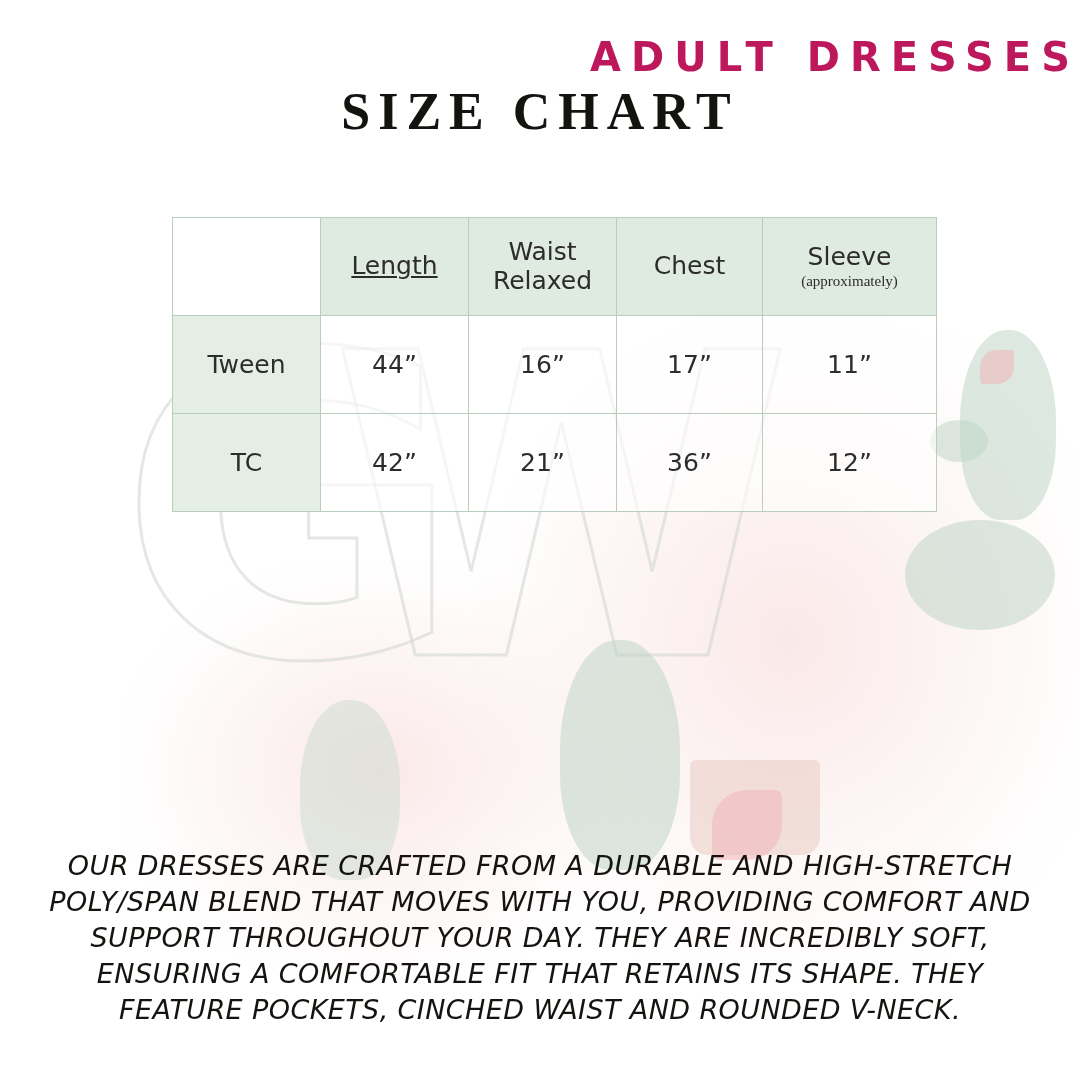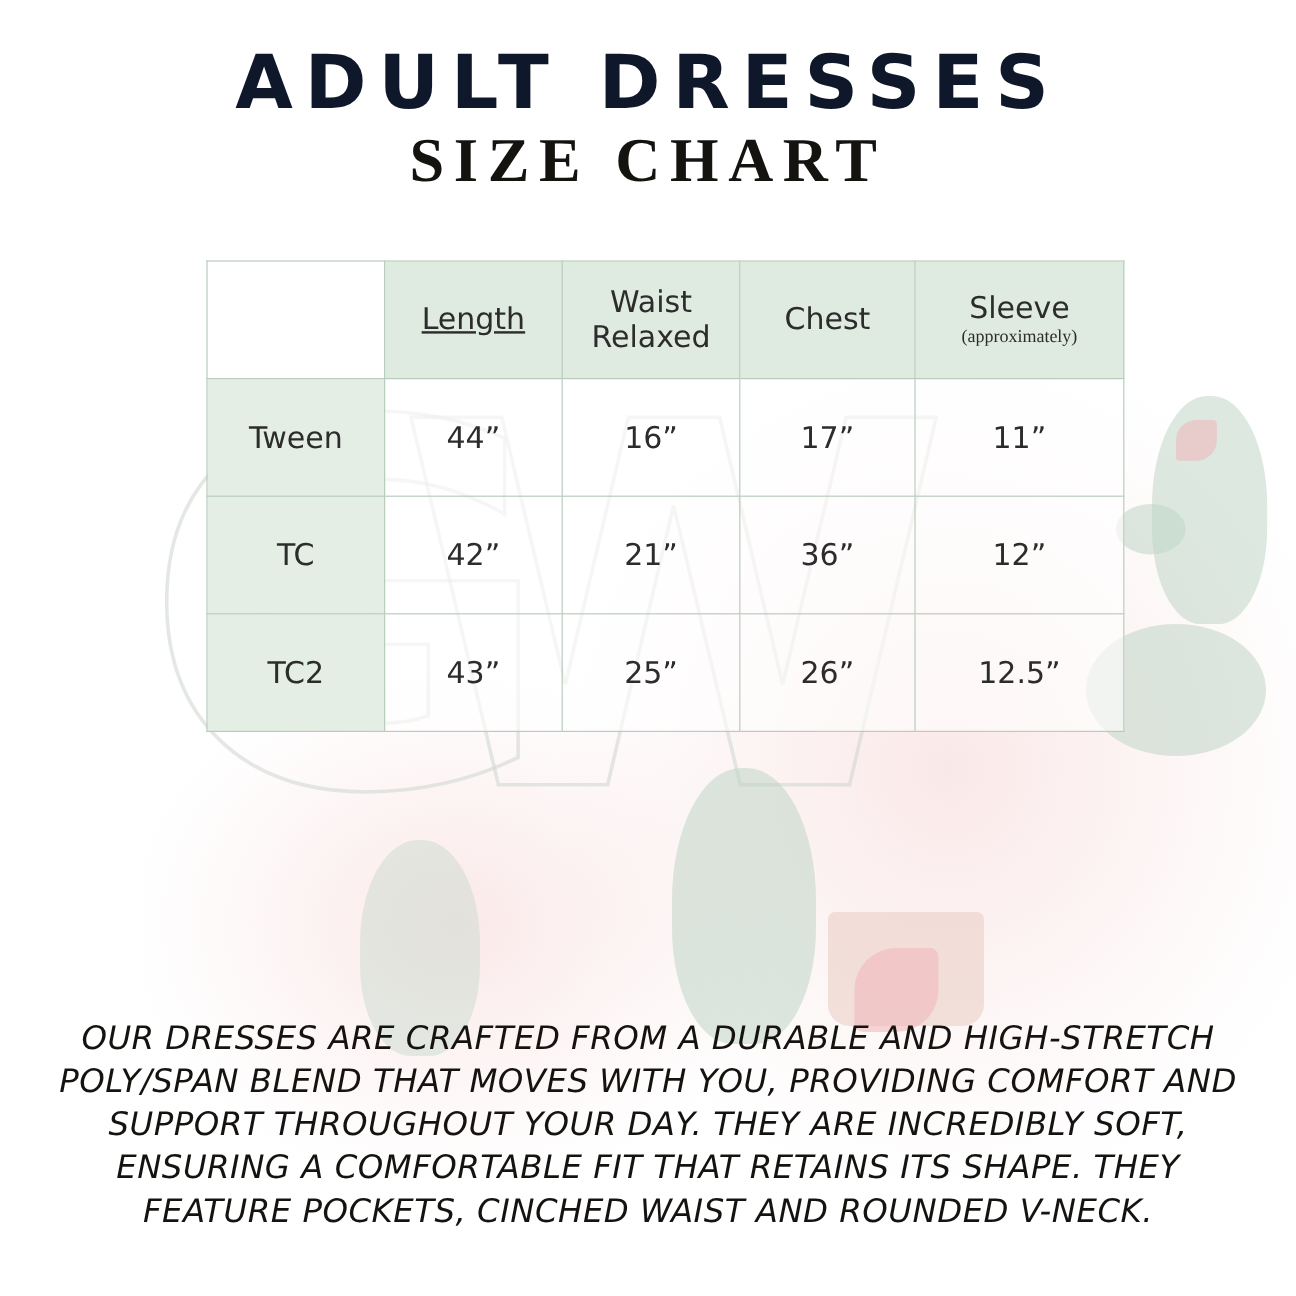--- a/index.html
+++ b/index.html
@@ -65,26 +65,27 @@
     width: 1080px;
     height: 1080px;
     z-index: 2;
   }
 
   .title-block {
     text-align: center;
     padding-top: 36px;
   }
   .title-line-1 {
-    font-size: 62px;
+    font-size: 40px;
     font-weight: 700;
     letter-spacing: 10px;
-    color: #0f172a;
+    color: #be185d;
     line-height: 1.05;
     font-family: "DejaVu Sans", sans-serif;
+    text-align: right;
   }
   .title-line-2 {
     font-size: 52px;
     font-weight: 700;
     letter-spacing: 8px;
     color: #15130f;
     line-height: 1.15;
     margin-top: 4px;
     font-family: Liberation Serif, serif;
   }
@@ -212,26 +213,19 @@
           <td class="cell">17”</td>
           <td class="cell">11”</td>
         </tr>
         <tr>
           <td class="row-head">TC</td>
           <td class="cell">42”</td>
           <td class="cell">21”</td>
           <td class="cell">36”</td>
           <td class="cell">12”</td>
         </tr>
-        <tr>
-          <td class="row-head">TC2</td>
-          <td class="cell">43”</td>
-          <td class="cell">25”</td>
-          <td class="cell">26”</td>
-          <td class="cell">12.5”</td>
-        </tr>
       </tbody>
     </table>
   </div>
 
   <div id="footer-note">OUR DRESSES ARE CRAFTED FROM A DURABLE AND HIGH-STRETCH POLY/SPAN BLEND THAT MOVES WITH YOU, PROVIDING COMFORT AND SUPPORT THROUGHOUT YOUR DAY. THEY ARE INCREDIBLY SOFT, ENSURING A COMFORTABLE FIT THAT RETAINS ITS SHAPE. THEY FEATURE POCKETS, CINCHED WAIST AND ROUNDED V-NECK.</div>
 
 </div>
 
 </body></html>

